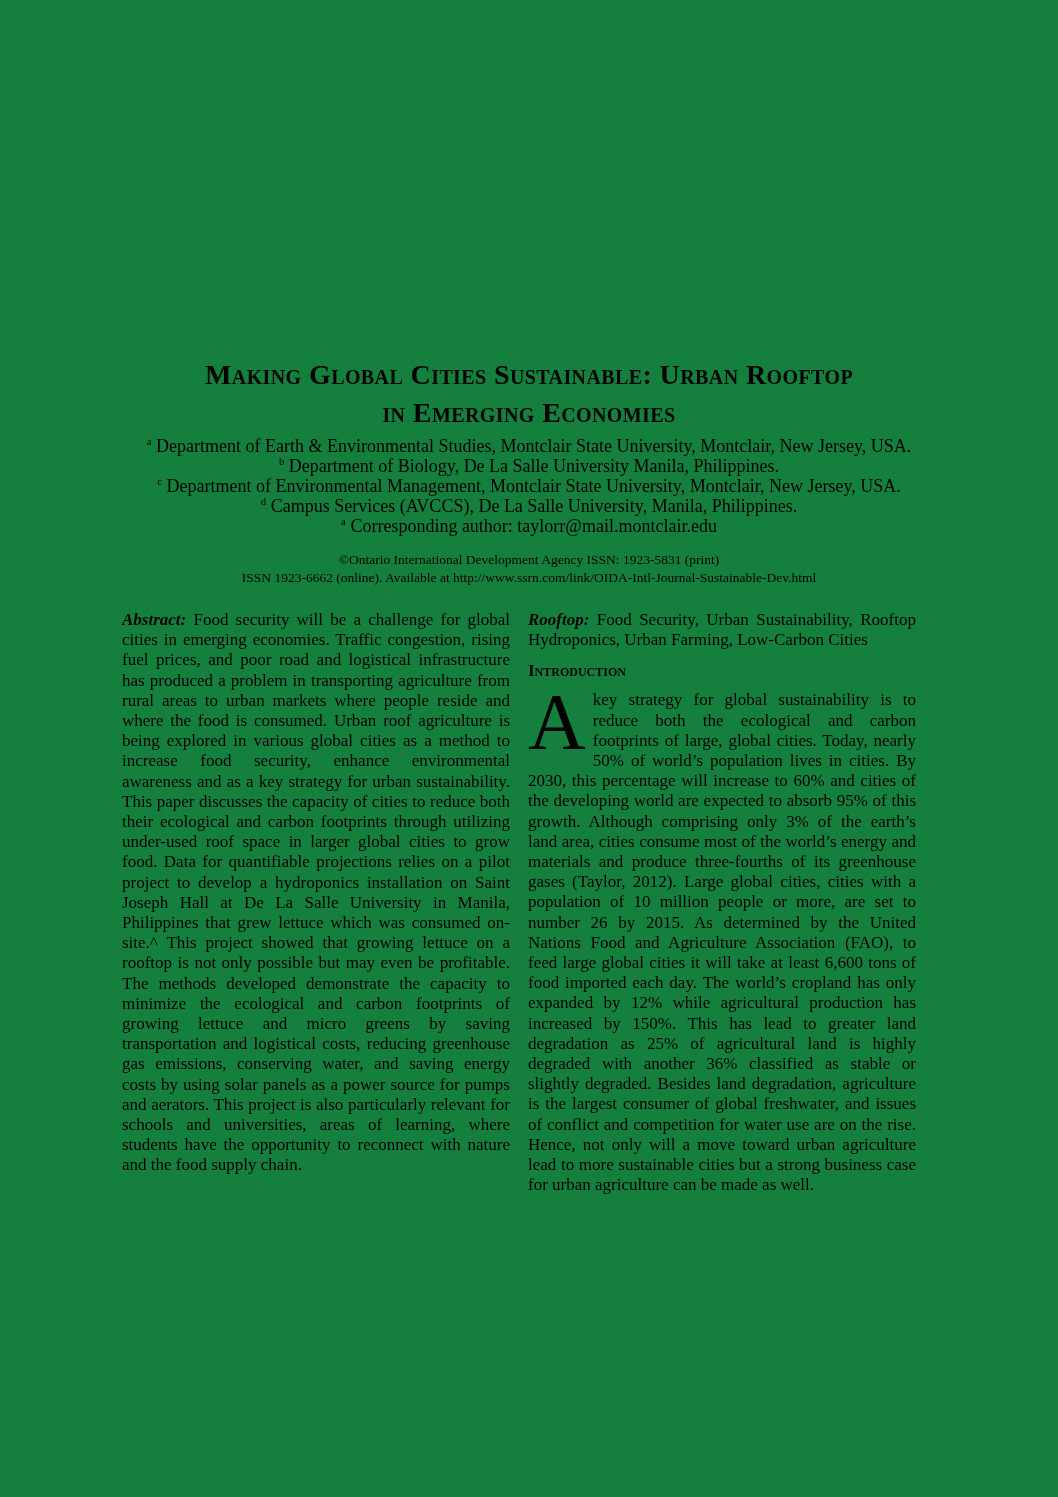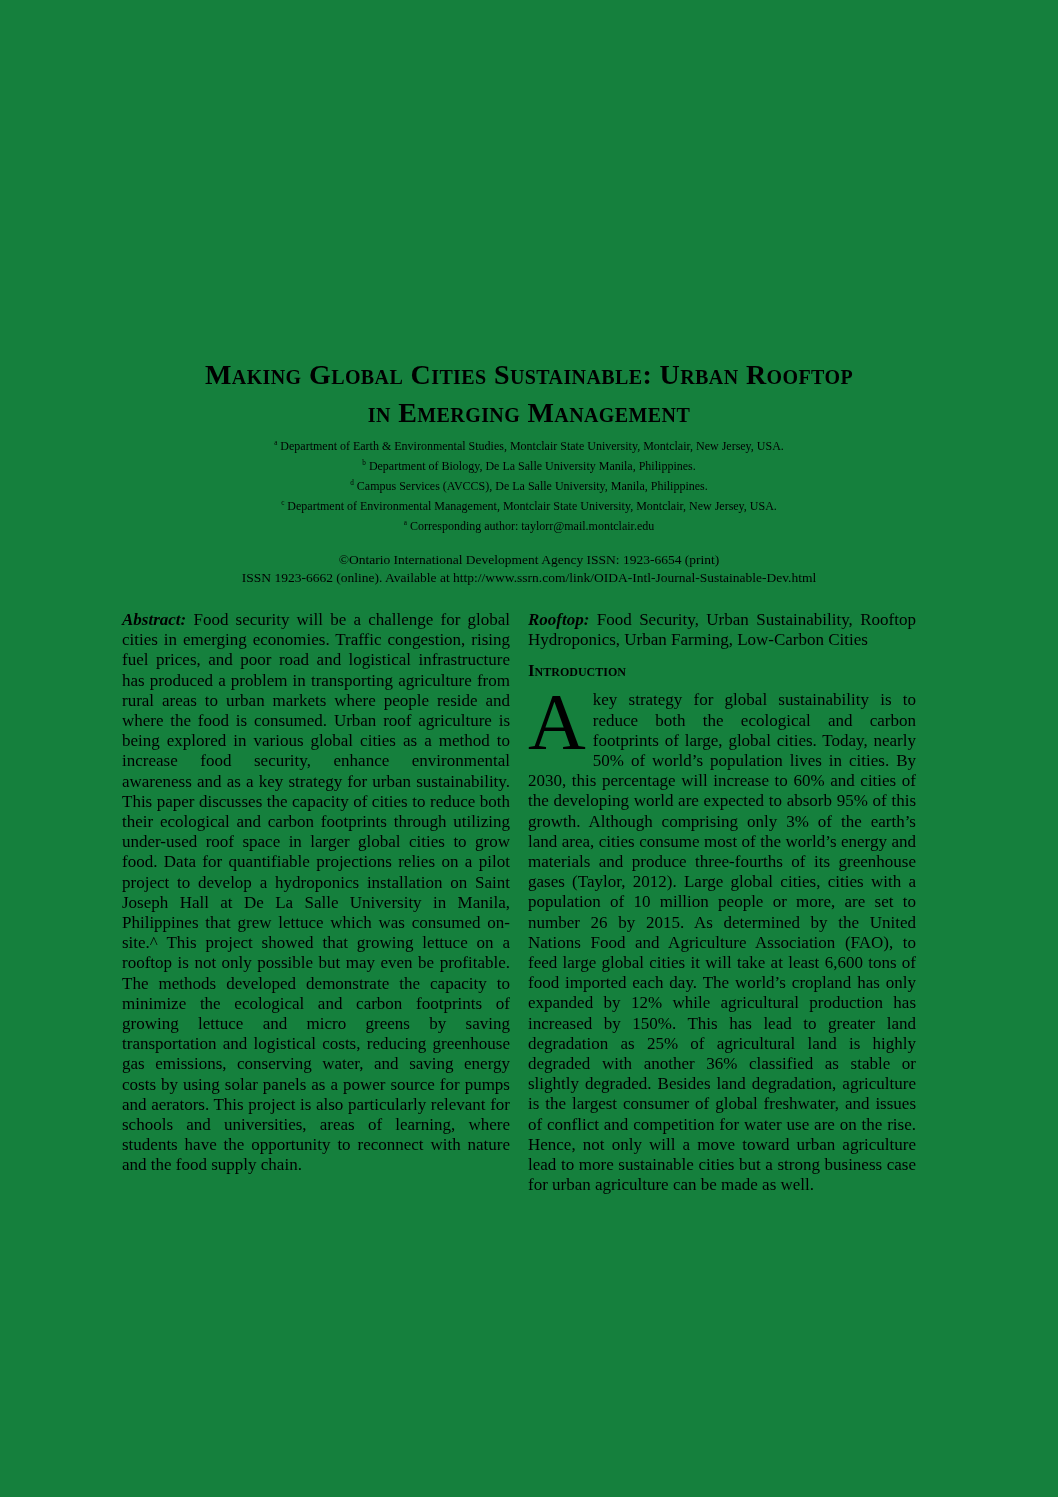--- a/index.html
+++ b/index.html
@@ -17,21 +17,21 @@
   .front-matter { padding-top: 356px; text-align: center; }
   .paper-title {
     font-size: 28px;
     line-height: 38px;
     font-weight: bold;
     font-variant: small-caps;
     letter-spacing: 0.4px;
   }
   .authors-line { margin-top: 12px; font-size: 19px; font-weight: bold; }
   sup { vertical-align: super; line-height: 0; font-size: 60%; }
-  .affiliations { margin-top: 4px; font-size: 12px; line-height: 20px; }
+  .affiliations { margin-top: 4px; font-size: 18px; line-height: 20px; }
   .publisher { margin-top: 15px; font-size: 13.5px; line-height: 17.5px; }
   .columns {
     display: flex;
     gap: 18px;
     padding: 0 122px;
     margin-top: 24px;
   }
   .col {
     width: 388px;
     font-size: 17px;
@@ -56,34 +56,34 @@
 </style>
 </head>
 <body>
 
 <div class="page">
 
   <header class="front-matter">
 
     <h1 class="paper-title">
       <div>Making Global Cities Sustainable: Urban Rooftop</div>
-      <div>in Emerging Management</div>
+      <div>in Emerging Economies</div>
     </h1>
 
 
     <div class="affiliations">
       <div class="affiliation-line"><sup>a</sup><span> Department of Earth &amp; Environmental Studies, Montclair State University, Montclair, New Jersey, USA.</span></div>
       <div class="affiliation-line"><sup>b</sup><span> Department of Biology, De La Salle University Manila, Philippines.</span></div>
+      <div class="affiliation-line"><sup>c</sup><span> Department of Environmental Management, Montclair State University, Montclair, New Jersey, USA.</span></div>
       <div class="affiliation-line"><sup>d</sup><span> Campus Services (AVCCS), De La Salle University, Manila, Philippines.</span></div>
-      <div class="affiliation-line"><sup>c</sup><span> Department of Environmental Management, Montclair State University, Montclair, New Jersey, USA.</span></div>
       <div class="affiliation-line"><sup>a</sup><span> Corresponding author: taylorr@mail.montclair.edu</span></div>
     </div>
 
     <div class="publisher">
-      <div>©Ontario International Development Agency ISSN: 1923-6654 (print)</div>
+      <div>©Ontario International Development Agency ISSN: 1923-5831 (print)</div>
       <div>ISSN 1923-6662 (online). Available at http://www.ssrn.com/link/OIDA-Intl-Journal-Sustainable-Dev.html</div>
     </div>
 
   </header>
 
   <main class="columns">
 
     <div class="col">
       <p><span class="para-label">Abstract:</span><span> Food security will be a challenge for global cities in emerging economies. Traffic congestion, rising fuel prices, and poor road and logistical infrastructure has produced a problem in transporting agriculture from rural areas to urban markets where people reside and where the food is consumed. Urban roof agriculture is being explored in various global cities as a method to increase food security, enhance environmental awareness and as a key strategy for urban sustainability. This paper discusses the capacity of cities to reduce both their ecological and carbon footprints through utilizing under-used roof space in larger global cities to grow food. Data for quantifiable projections relies on a pilot project to develop a hydroponics installation on Saint Joseph Hall at De La Salle University in Manila, Philippines that grew lettuce which was consumed on-site.^ This project showed that growing lettuce on a rooftop is not only possible but may even be profitable. The methods developed demonstrate the capacity to minimize the ecological and carbon footprints of growing lettuce and micro greens by saving transportation and logistical costs, reducing greenhouse gas emissions, conserving water, and saving energy costs by using solar panels as a power source for pumps and aerators. This project is also particularly relevant for schools and universities, areas of learning, where students have the opportunity to reconnect with nature and the food supply chain.</span></p>
     </div>

